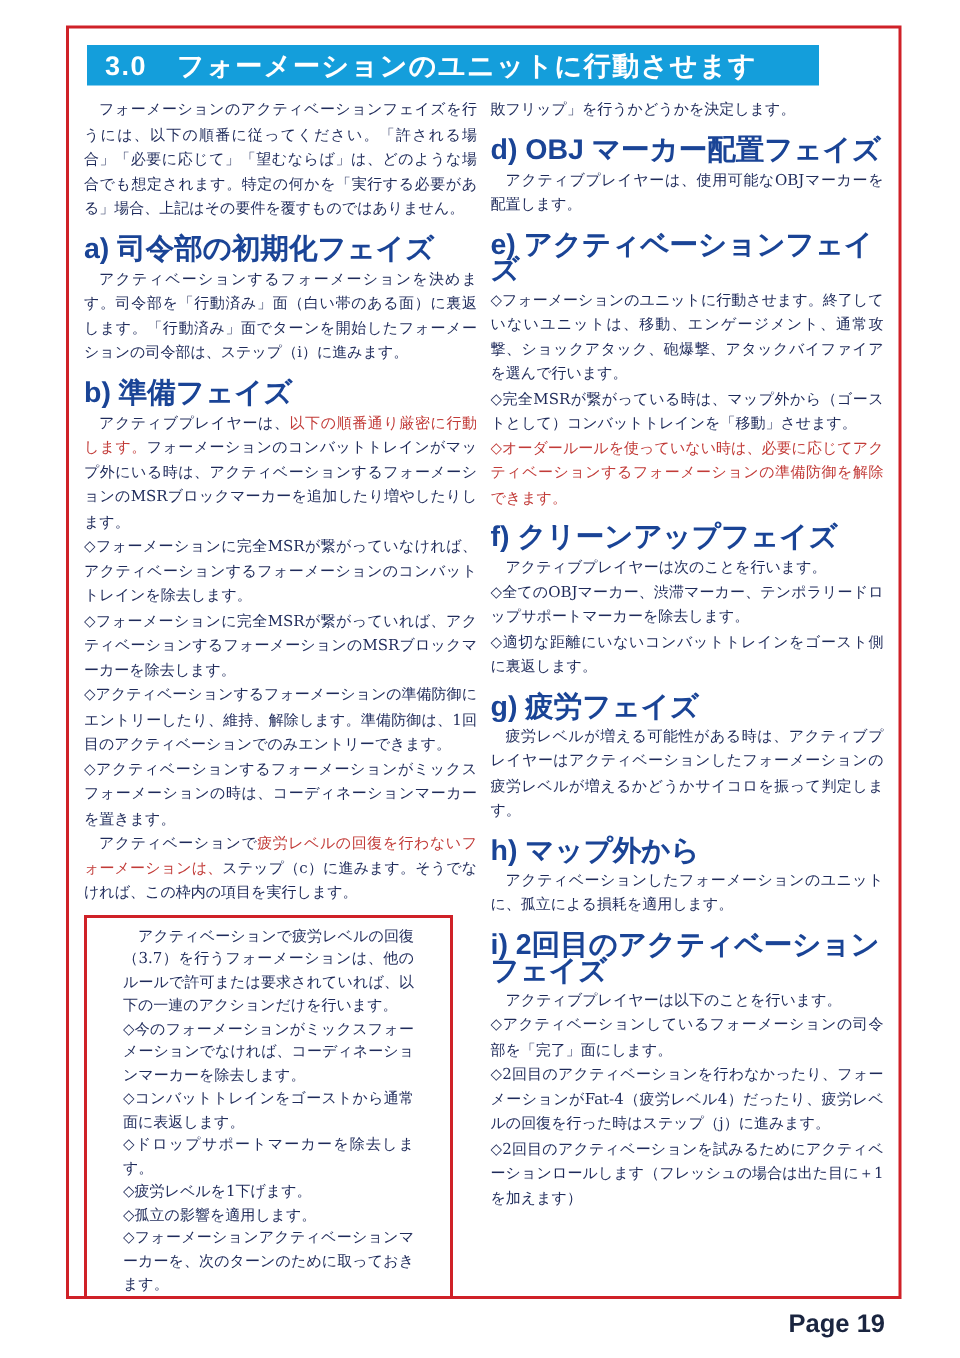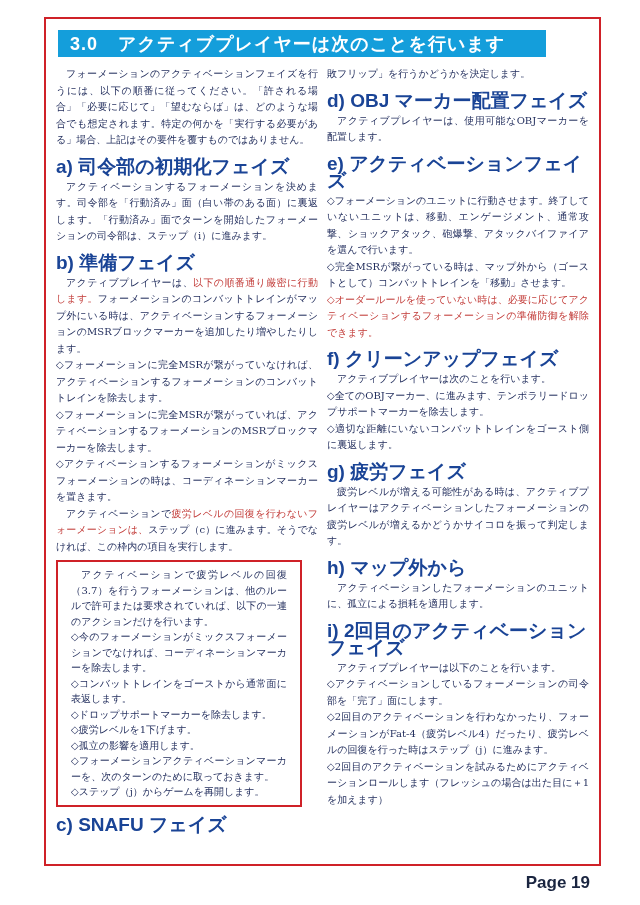--- a/index.html
+++ b/index.html
@@ -36,44 +36,45 @@
   .sec-h{
     font-family:"Liberation Sans", sans-serif;font-weight:bold;
     color:var(--heading);font-size:19px;line-height:17px;
     margin:9px 0 4px 0;text-align:left;
   }
   p.para{margin:0;}
   p.ind{text-indent:1em;}
   .red{color:var(--red-text);}
   .redbox{
     border:2px solid var(--red);
-    padding:5px 13px;margin:5px 16px 7px 0;line-height:15.5px;
+    padding:5px 24px;margin:5px 16px 7px 0;line-height:15.5px;
   }
   .footer{
     position:absolute;right:50px;bottom:12px;
     font-family:"Liberation Sans", sans-serif;font-weight:bold;
     font-size:17px;color:var(--footer);
   }
 </style>
 </head>
 <body>
 
 <div class="frame">
   <div class="banner">
-    <span class="num">3.0</span><span>アクティブプレイヤーは次のことを行います</span>
+    <span class="num">3.0</span><span>フォーメーションのユニットに行動させます</span>
   </div>
   <div class="cols">
     <div class="col" id="col-left">
         <p class="para ind"><span>フォーメーションのアクティベーションフェイズを行うには、以下の順番に従ってください。「許される場合」「必要に応じて」「望むならば」は、どのような場合でも想定されます。特定の何かを「実行する必要がある」場合、上記はその要件を覆すものではありません。</span></p>
         <div class="sec-h">a) 司令部の初期化フェイズ</div>
         <p class="para ind"><span>アクティベーションするフォーメーションを決めます。司令部を「行動済み」面（白い帯のある面）に裏返します。「行動済み」面でターンを開始したフォーメーションの司令部は、ステップ（i）に進みます。</span></p>
         <div class="sec-h">b) 準備フェイズ</div>
         <p class="para ind"><span>アクティブプレイヤーは、</span><span class="red">以下の順番通り厳密に行動します。</span><span>フォーメーションのコンバットトレインがマップ外にいる時は、アクティベーションするフォーメーションのMSRブロックマーカーを追加したり増やしたりします。</span></p>
         <p class="para"><span>◇フォーメーションに完全MSRが繋がっていなければ、アクティベーションするフォーメーションのコンバットトレインを除去します。</span></p>
         <p class="para"><span>◇フォーメーションに完全MSRが繋がっていれば、アクティベーションするフォーメーションのMSRブロックマーカーを除去します。</span></p>
+        <p class="para"><span>◇アクティベーションするフォーメーションの準備防御にエントリーしたり、維持、解除します。準備防御は、1回目のアクティベーションでのみエントリーできます。</span></p>
         <p class="para"><span>◇アクティベーションするフォーメーションがミックスフォーメーションの時は、コーディネーションマーカーを置きます。</span></p>
         <p class="para ind"><span>アクティベーションで</span><span class="red">疲労レベルの回復を行わないフォーメーションは、</span><span>ステップ（c）に進みます。そうでなければ、この枠内の項目を実行します。</span></p>
         <div class="redbox">
           <p class="para ind"><span>アクティベーションで疲労レベルの回復（3.7）を行うフォーメーションは、他のルールで許可または要求されていれば、以下の一連のアクションだけを行います。</span></p>
           <p class="para"><span>◇今のフォーメーションがミックスフォーメーションでなければ、コーディネーションマーカーを除去します。</span></p>
           <p class="para"><span>◇コンバットトレインをゴーストから通常面に表返します。</span></p>
           <p class="para"><span>◇ドロップサポートマーカーを除去します。</span></p>
           <p class="para"><span>◇疲労レベルを1下げます。</span></p>
           <p class="para"><span>◇孤立の影響を適用します。</span></p>
           <p class="para"><span>◇フォーメーションアクティベーションマーカーを、次のターンのために取っておきます。</span></p>
@@ -84,21 +85,21 @@
     <div class="col" id="col-right">
         <p class="para"><span>敗フリップ」を行うかどうかを決定します。</span></p>
         <div class="sec-h">d) OBJ マーカー配置フェイズ</div>
         <p class="para ind"><span>アクティブプレイヤーは、使用可能なOBJマーカーを配置します。</span></p>
         <div class="sec-h">e) アクティベーションフェイズ</div>
         <p class="para"><span>◇フォーメーションのユニットに行動させます。終了していないユニットは、移動、エンゲージメント、通常攻撃、ショックアタック、砲爆撃、アタックバイファイアを選んで行います。</span></p>
         <p class="para"><span>◇完全MSRが繋がっている時は、マップ外から（ゴーストとして）コンバットトレインを「移動」させます。</span></p>
         <p class="para"><span class="red">◇オーダールールを使っていない時は、必要に応じてアクティベーションするフォーメーションの準備防御を解除できます。</span></p>
         <div class="sec-h">f) クリーンアップフェイズ</div>
         <p class="para ind"><span>アクティブプレイヤーは次のことを行います。</span></p>
-        <p class="para"><span>◇全てのOBJマーカー、に進みます、テンポラリードロップサポートマーカーを除去します。</span></p>
+        <p class="para"><span>◇全てのOBJマーカー、渋滞マーカー、テンポラリードロップサポートマーカーを除去します。</span></p>
         <p class="para"><span>◇適切な距離にいないコンバットトレインをゴースト側に裏返します。</span></p>
         <div class="sec-h">g) 疲労フェイズ</div>
         <p class="para ind"><span>疲労レベルが増える可能性がある時は、アクティブプレイヤーはアクティベーションしたフォーメーションの疲労レベルが増えるかどうかサイコロを振って判定します。</span></p>
         <div class="sec-h">h) マップ外から</div>
         <p class="para ind"><span>アクティベーションしたフォーメーションのユニットに、孤立による損耗を適用します。</span></p>
         <div class="sec-h">i) 2回目のアクティベーションフェイズ</div>
         <p class="para ind"><span>アクティブプレイヤーは以下のことを行います。</span></p>
         <p class="para"><span>◇アクティベーションしているフォーメーションの司令部を「完了」面にします。</span></p>
         <p class="para"><span>◇2回目のアクティベーションを行わなかったり、フォーメーションがFat-4（疲労レベル4）だったり、疲労レベルの回復を行った時はステップ（j）に進みます。</span></p>
         <p class="para"><span>◇2回目のアクティベーションを試みるためにアクティベーションロールします（フレッシュの場合は出た目に＋1を加えます）</span></p>

